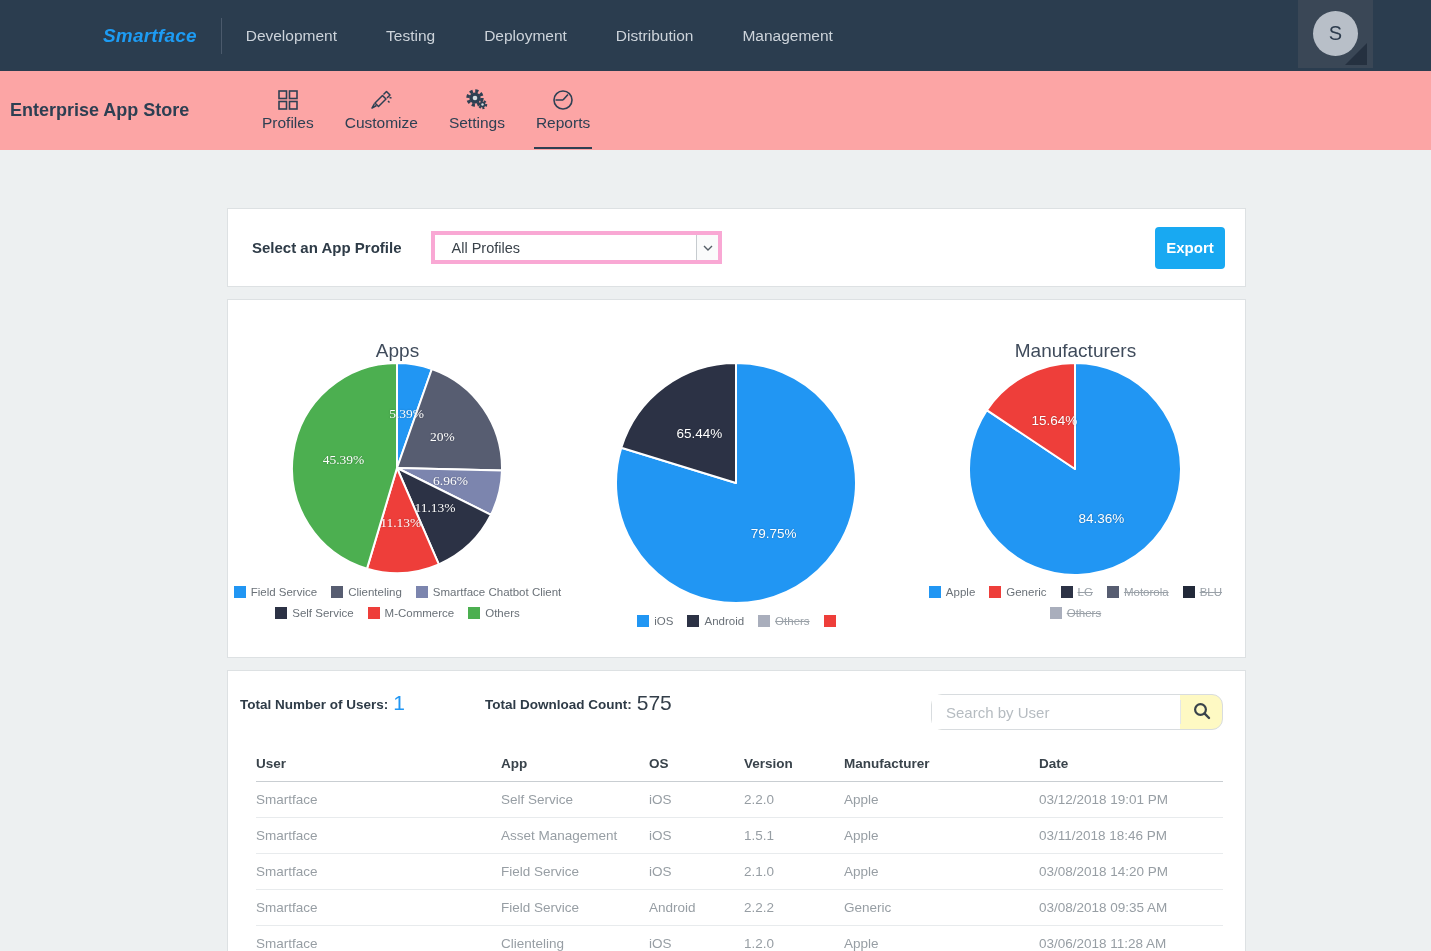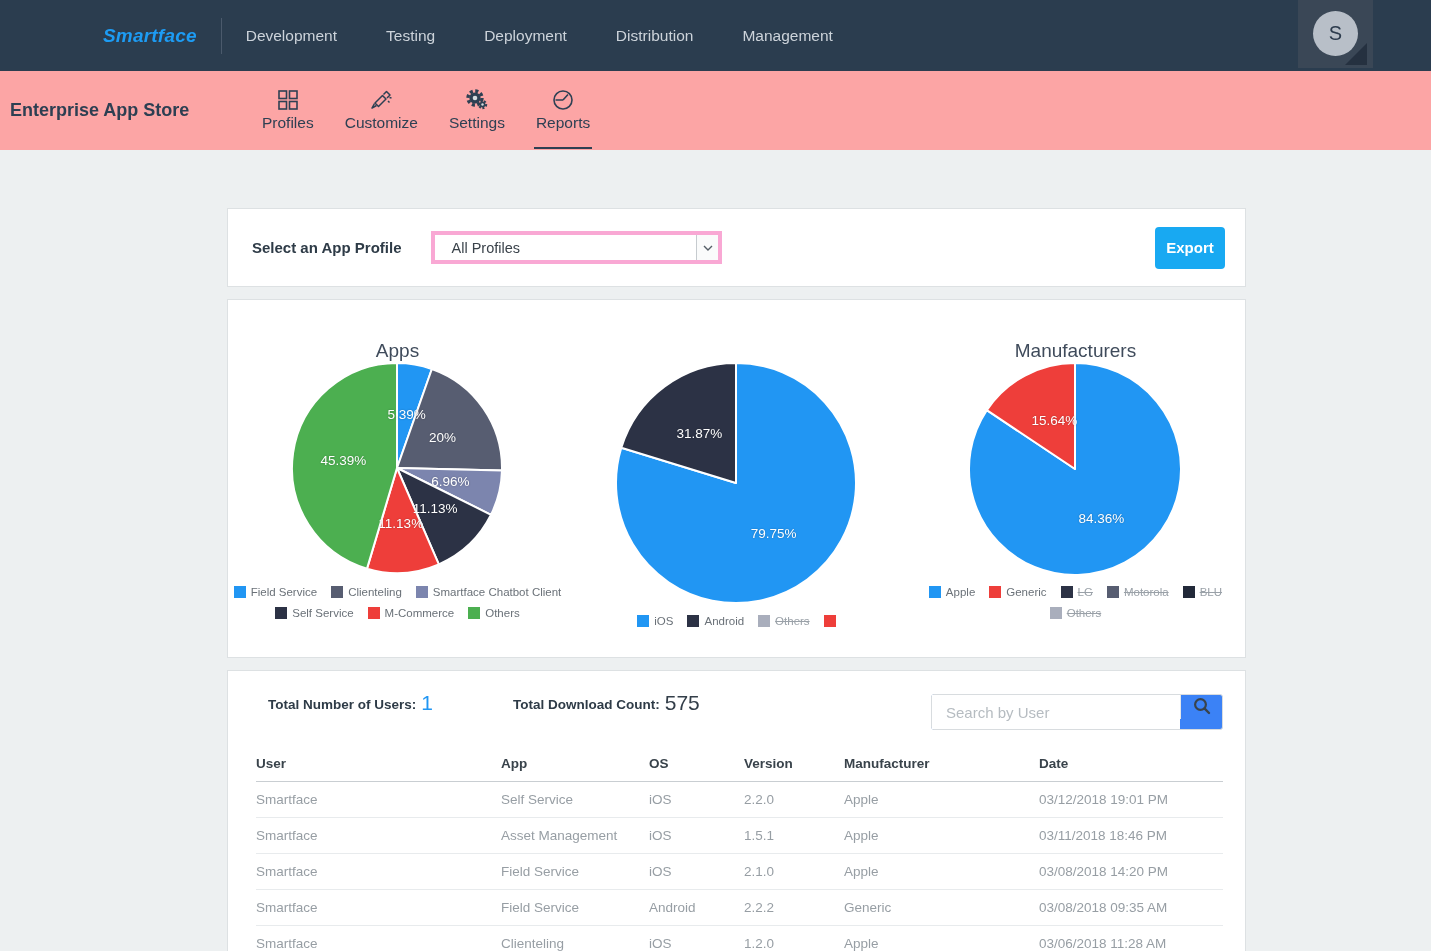--- a/index.html
+++ b/index.html
@@ -106,32 +106,32 @@
     width:334px; display:flex; flex-wrap:wrap; justify-content:center;
     column-gap:14px; row-gap:9px;
   }
   .legend-item { display:flex; align-items:center; gap:5px; cursor:pointer; }
   .legend-swatch { width:12px; height:12px; flex:none; }
   .legend-label { font-size:11.5px; color:#6a7178; white-space:nowrap; }
   .legend-item.disabled .legend-label { color:#9aa1a8; text-decoration:line-through; }
 
   
   .table-panel { height:743px; position:relative; }
-  .stats-row { display:flex; align-items:center; padding:23px 22px 0 40px; }
+  .stats-row { display:flex; align-items:center; padding:23px 22px 0 12px; }
   .stat { display:flex; align-items:center; }
   .stat-1 { width:245px; }
   .stat-label { font-size:13.5px; font-weight:bold; color:#2e3b47; }
   .stat-value { font-size:21px; margin-left:5px; margin-top:-3px; }
   .stat-value.blue { color:#2196f3; }
   .stat-value.dark { color:#333e49; }
   .search-box {
     position:absolute; top:23px; right:22px;
     width:292px; height:36px;
-    border:1px solid #d8dcdf; border-radius:3px; background:#3b82f6;
-    display:flex; align-items:flex-start;
+    border:1px solid #d8dcdf; border-radius:11px; background:#fef9c3;
+    display:flex; align-items:center;
   }
   .search-input {
     flex:1; height:100%; border:none; outline:none;
     padding-left:14px; font-family:inherit; font-size:15px; color:#4a535b;
   }
   .search-input::placeholder { color:#b6bcc1; }
   .search-btn {
     width:42px; height:24px; border:none; background:transparent;
     border-left:1px solid #e4e7e9;
     display:flex; align-items:center; justify-content:center; cursor:pointer;
@@ -241,21 +241,21 @@
             <polyline points="1,1 5,5 9,1" fill="none" stroke="#555e66" stroke-width="1.4"></polyline>
           </svg>
       </span>
     </div>
     <button class="export-btn">Export</button>
   </section>
 
   <section class="panel charts-panel">
     <div class="chart-col">
       <div class="chart-title">Apps</div>
-      <div class="pie-wrap" style="height: 210px; width: 210px;"><svg width="210" height="210">
+      <div class="pie-wrap" style="height: 210px; width: 210px; font-family: Liberation Serif, serif;"><svg width="210" height="210">
             <path d="M 105 105 L 105 0 A 105 105 0 0 1 139.88383294599373 5.964056025117813 Z" fill="#2196f3" stroke="#fff" stroke-width="2" stroke-linejoin="round"></path>
             <path d="M 105 105 L 139.88383294599373 5.964056025117813 A 105 105 0 0 1 209.96847707400218 107.57270689443514 Z" fill="#575d71" stroke="#fff" stroke-width="2" stroke-linejoin="round"></path>
             <path d="M 105 105 L 209.96847707400218 107.57270689443514 A 105 105 0 0 1 199.00079307410522 151.78515684957412 Z" fill="#7c85ae" stroke="#fff" stroke-width="2" stroke-linejoin="round"></path>
             <path d="M 105 105 L 199.00079307410522 151.78515684957412 A 105 105 0 0 1 146.82159042934143 201.3117571948535 Z" fill="#2c3245" stroke="#fff" stroke-width="2" stroke-linejoin="round"></path>
             <path d="M 105 105 L 146.82159042934143 201.3117571948535 A 105 105 0 0 1 75.00974636694625 205.62596427873427 Z" fill="#ee3e3a" stroke="#fff" stroke-width="2" stroke-linejoin="round"></path>
             <path d="M 105 105 L 75.00974636694625 205.62596427873427 A 105 105 0 0 1 104.99999999999997 0 Z" fill="#4caf50" stroke="#fff" stroke-width="2" stroke-linejoin="round"></path>
           </svg><div class="pie-label" style="left: 114.201px; top: 51.1809px;">5.39%</div><div class="pie-label" style="left: 149.945px; top: 73.9989px;">20%</div><div class="pie-label" style="left: 157.994px; top: 118.146px;">6.96%</div><div class="pie-label" style="left: 142.588px; top: 144.602px;">11.13%</div><div class="pie-label" style="left: 108.274px; top: 159.502px;">11.13%</div><div class="pie-label" style="left: 50.9716px; top: 97.12px;">45.39%</div></div>
       <div class="legend" style="top: 286px;">
           <div class="legend-item">
             <span class="legend-swatch" style="background: rgb(33, 150, 243);"></span>
@@ -280,21 +280,21 @@
           <div class="legend-item">
             <span class="legend-swatch" style="background: rgb(76, 175, 80);"></span>
             <span class="legend-label">Others</span>
           </div>
         </div>
     </div>
     <div class="chart-col">
       <div class="pie-wrap" style="height: 240px; width: 240px;"><svg width="240" height="240">
             <path d="M 120 120 L 120 0 A 120 120 0 1 1 5.3048382242004095 84.71516097212344 Z" fill="#2196f3" stroke="#fff" stroke-width="2" stroke-linejoin="round"></path>
             <path d="M 120 120 L 5.3048382242004095 84.71516097212344 A 120 120 0 0 1 119.99999999999997 0 Z" fill="#2c3245" stroke="#fff" stroke-width="2" stroke-linejoin="round"></path>
-          </svg><div class="pie-label" style="left: 157.073px; top: 170.193px;">79.75%</div><div class="pie-label" style="left: 82.9268px; top: 69.807px;">31.87%</div></div>
+          </svg><div class="pie-label" style="left: 157.073px; top: 170.193px;">79.75%</div><div class="pie-label" style="left: 82.9268px; top: 69.807px;">65.44%</div></div>
       <div class="legend" style="top: 315px;">
           <div class="legend-item">
             <span class="legend-swatch" style="background: rgb(33, 150, 243);"></span>
             <span class="legend-label">iOS</span>
           </div>
           <div class="legend-item">
             <span class="legend-swatch" style="background: rgb(44, 50, 69);"></span>
             <span class="legend-label">Android</span>
           </div>
           <div class="legend-item disabled">

